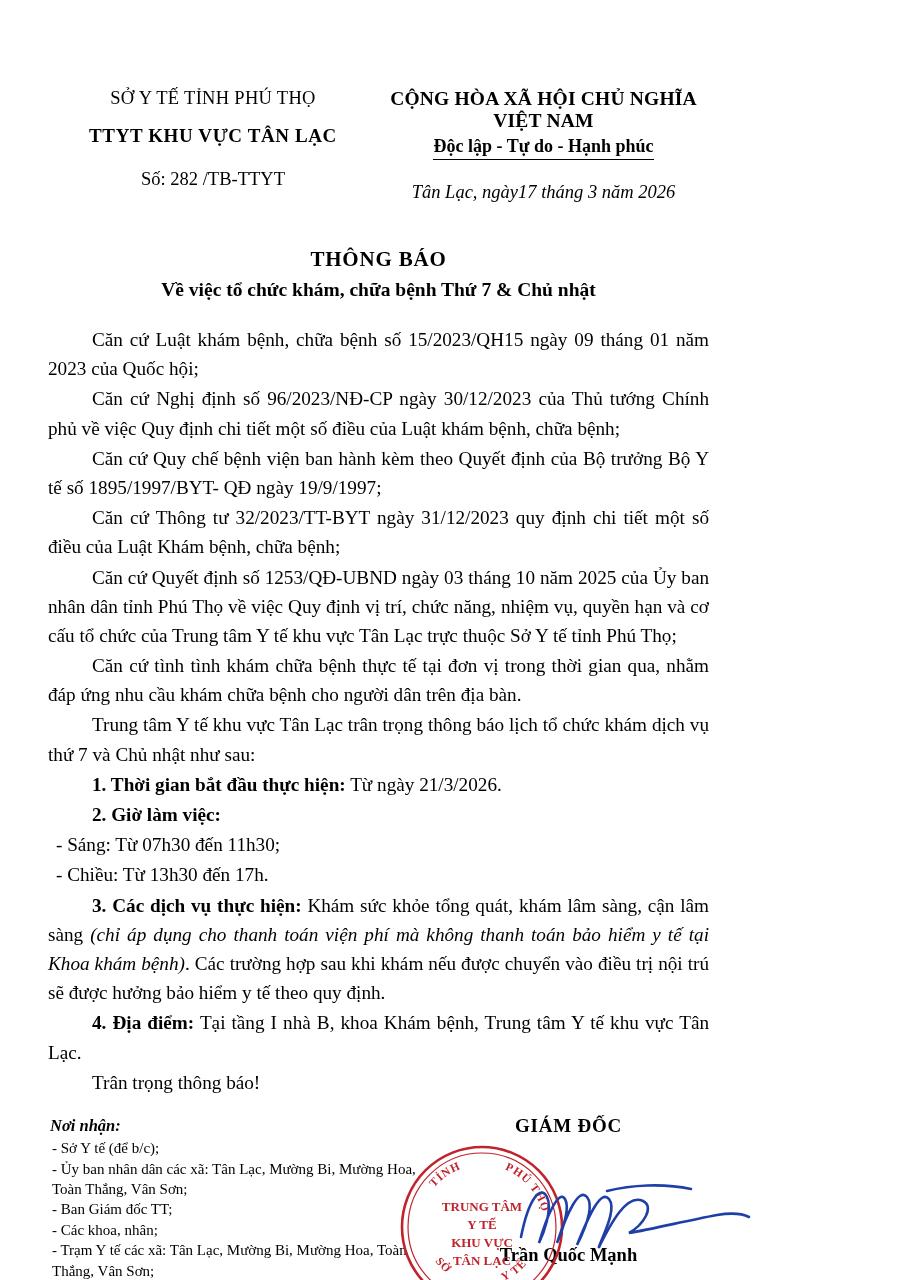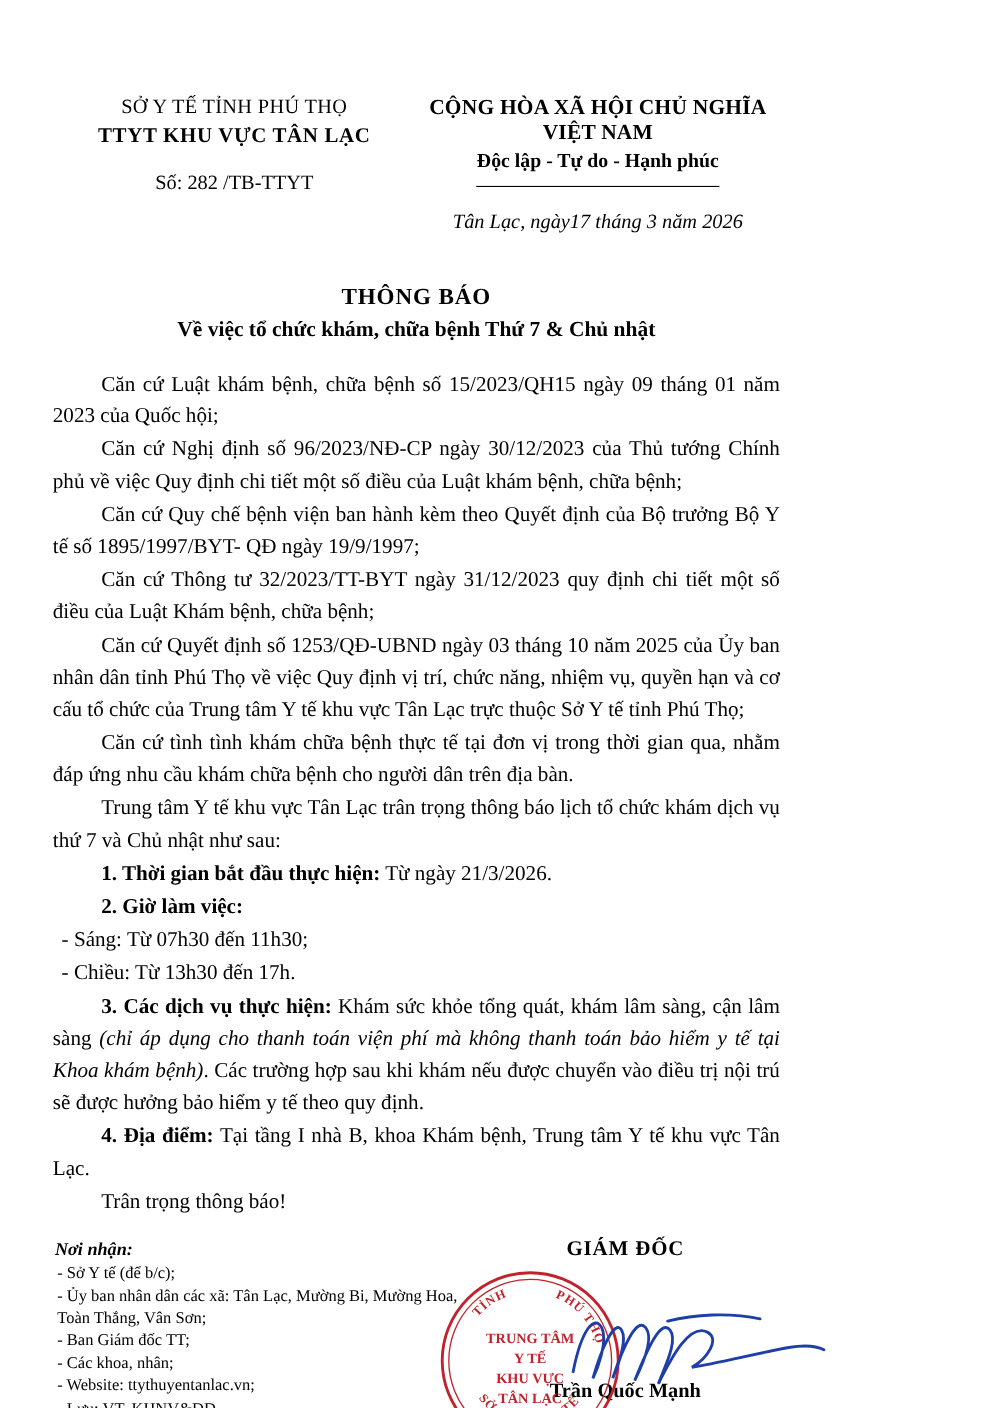--- a/index.html
+++ b/index.html
@@ -35,33 +35,33 @@
     padding-top: 10px;
   }
   .h-line1 {
     font-size: 18.5px;
     letter-spacing: 0.3px;
   }
   .h-line2 {
     font-size: 19px;
     font-weight: bold;
     letter-spacing: 0.6px;
-    margin-top: 4px;
+    margin-top: 16px;
   }
   .h-line2b {
     font-size: 19.5px;
     font-weight: bold;
     letter-spacing: 0.2px;
   }
   .h-sub {
     font-size: 18px;
     font-weight: bold;
     display: inline-block;
     border-bottom: 1.3px solid #000;
-    padding-bottom: 12px;
+    padding-bottom: 2px;
     margin-top: 4px;
   }
   .h-number {
     font-size: 18.5px;
     margin-top: 22px;
   }
   .h-place {
     font-size: 18.5px;
     font-style: italic;
     margin-top: 22px;
@@ -211,20 +211,21 @@
     <p class="center-thanks">Trân trọng thông báo!</p>
   </div>
 
   <div class="footer">
     <div class="recipients">
       <div class="r-title">Nơi nhận:</div>
       <div class="r-item">- Sở Y tế (để b/c);</div>
       <div class="r-item">- Ủy ban nhân dân các xã: Tân Lạc, Mường Bi, Mường Hoa, Toàn Thắng, Vân Sơn;</div>
       <div class="r-item">- Ban Giám đốc TT;</div>
       <div class="r-item">- Các khoa, nhân;</div>
+      <div class="r-item">- Trạm Y tế các xã: Tân Lạc, Mường Bi, Mường Hoa, Toàn Thắng, Vân Sơn;</div>
       <div class="r-item">- Website: ttythuyentanlac.vn;</div>
       <div class="r-item">- Lưu: VT, KHNV&amp;ĐD.</div>
     </div>
 
     <div class="signature">
       <div class="sig-title">GIÁM ĐỐC</div>
       <div class="sig-name">Trần Quốc Mạnh</div>
     </div>
 
     <div class="stamp">

